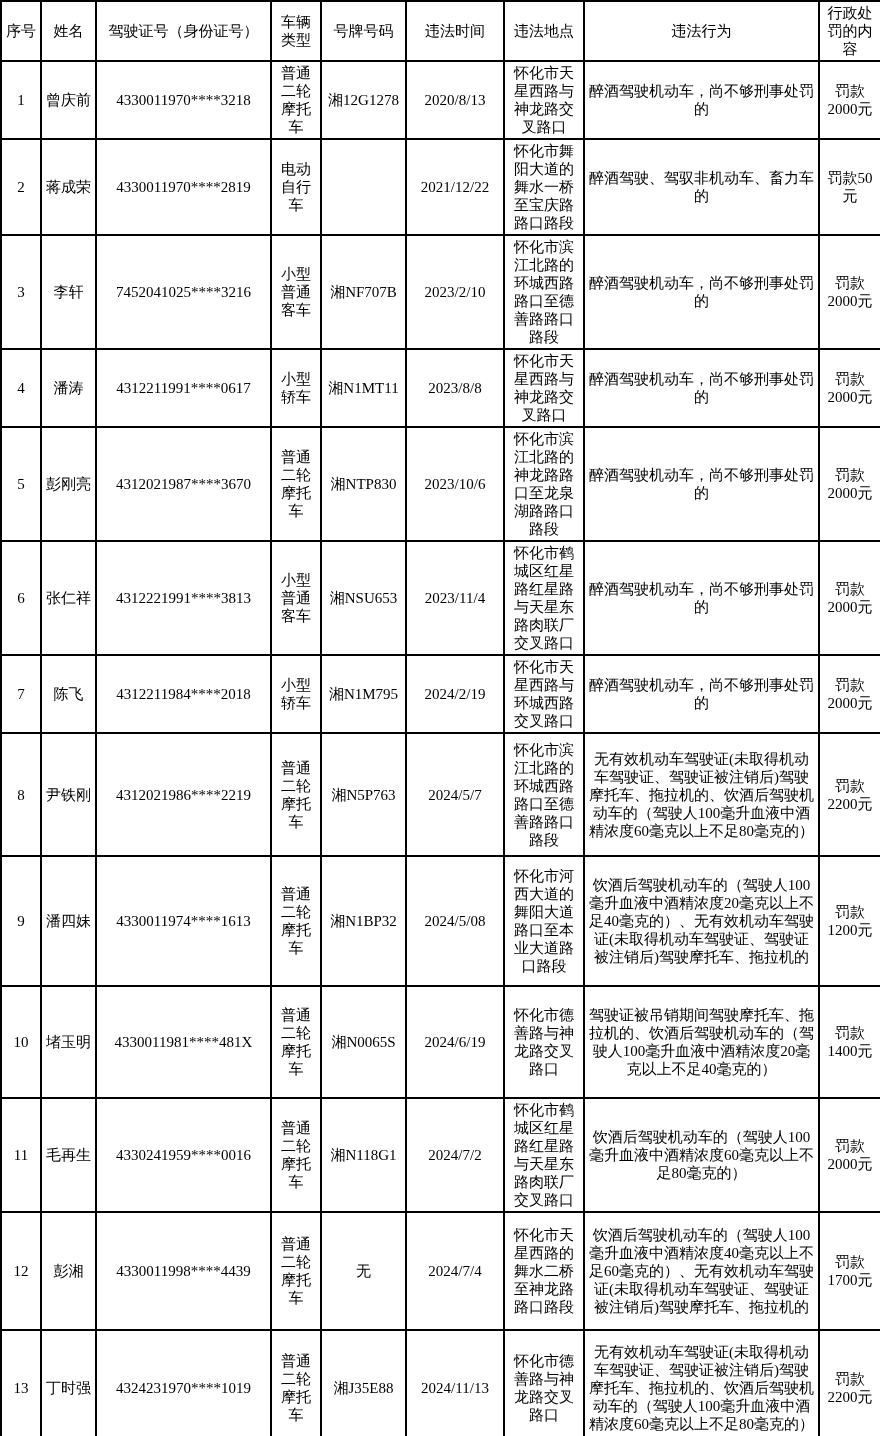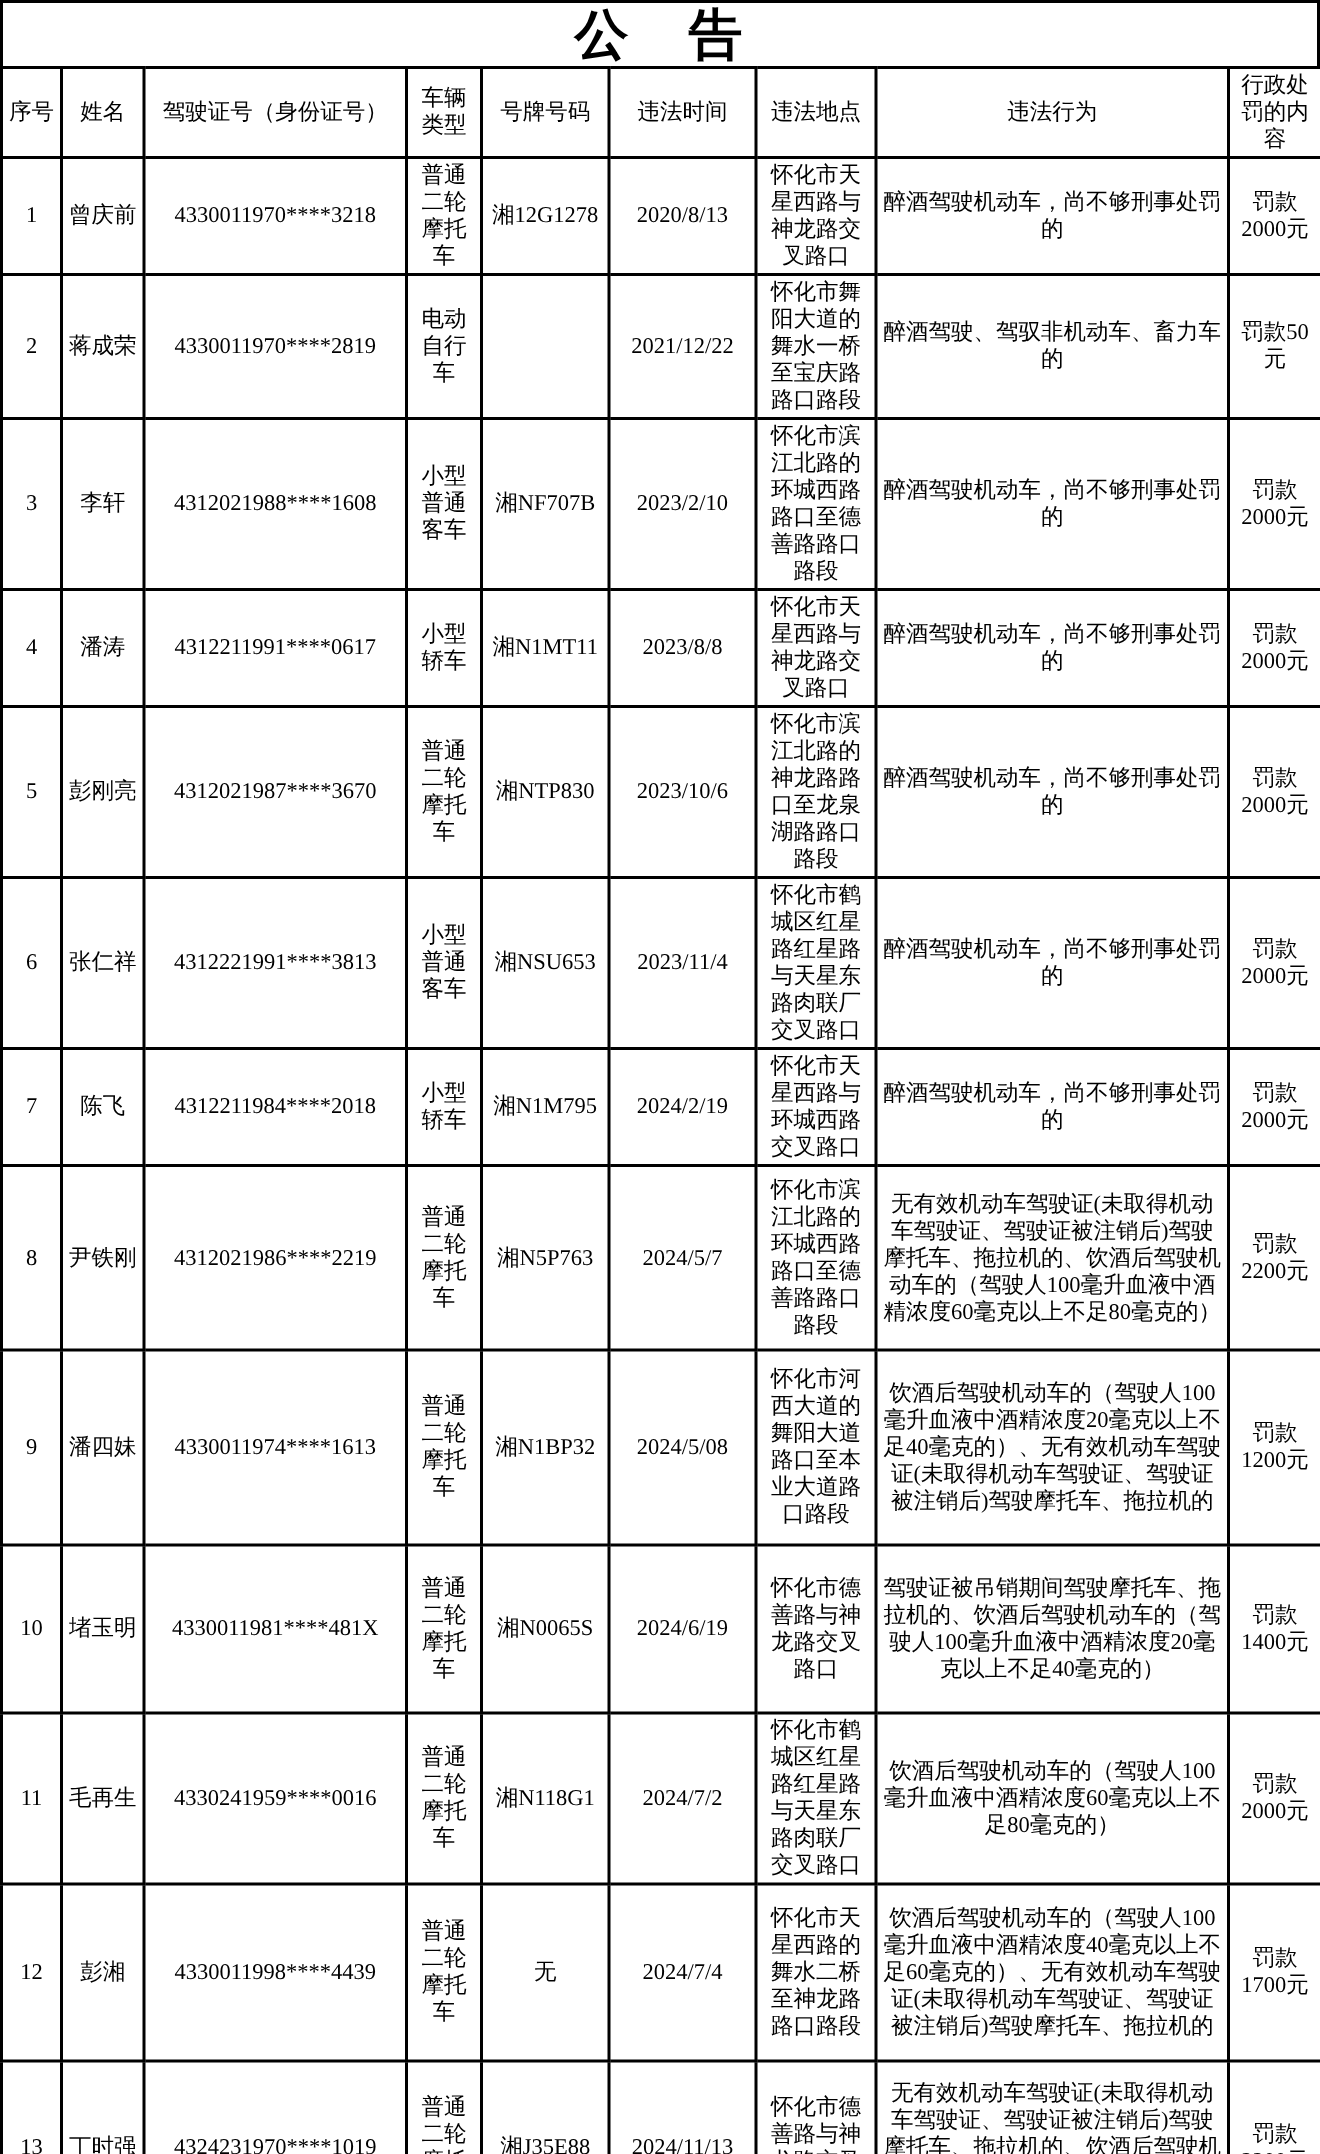--- a/index.html
+++ b/index.html
@@ -35,21 +35,20 @@
   .c4 { white-space:nowrap; }       
   .c5 { white-space:nowrap;font-family:Liberation Serif, serif; }       
   .c6 { padding:2px 8px; }          
   .c8 { padding:2px 1px; }          
   th.c1, th.c5 { white-space:normal; }
 </style>
 </head>
 <body>
 
 <div class="page">
-  <div class="title-bar">公　告</div>
   <table class="announce">
     <colgroup>
       <col style="width:40px">
         <col style="width:55px">
         <col style="width:175px">
       <col style="width:50px">
         <col style="width:85px">
         <col style="width:98px">
       <col style="width:80px">
         <col style="width:235px">
@@ -87,21 +86,21 @@
           <td class="c3">电动自行车</td>
           <td class="c4"></td>
           <td class="c5">2021/12/22</td>
           <td class="c6">怀化市舞阳大道的舞水一桥至宝庆路路口路段</td>
           <td class="c7">醉酒驾驶、驾驭非机动车、畜力车的</td>
           <td class="c8">罚款50元</td>
         </tr>
         <tr style="height: 113px;">
           <td class="c0">3</td>
           <td class="c1">李轩</td>
-          <td class="c2">4312021988****1608</td>
+          <td class="c2">7452041025****3216</td>
           <td class="c3">小型普通客车</td>
           <td class="c4">湘NF707B</td>
           <td class="c5">2023/2/10</td>
           <td class="c6">怀化市滨江北路的环城西路路口至德善路路口路段</td>
           <td class="c7">醉酒驾驶机动车，尚不够刑事处罚的</td>
           <td class="c8">罚款2000元</td>
         </tr>
         <tr style="height: 70px;">
           <td class="c0">4</td>
           <td class="c1">潘涛</td>

